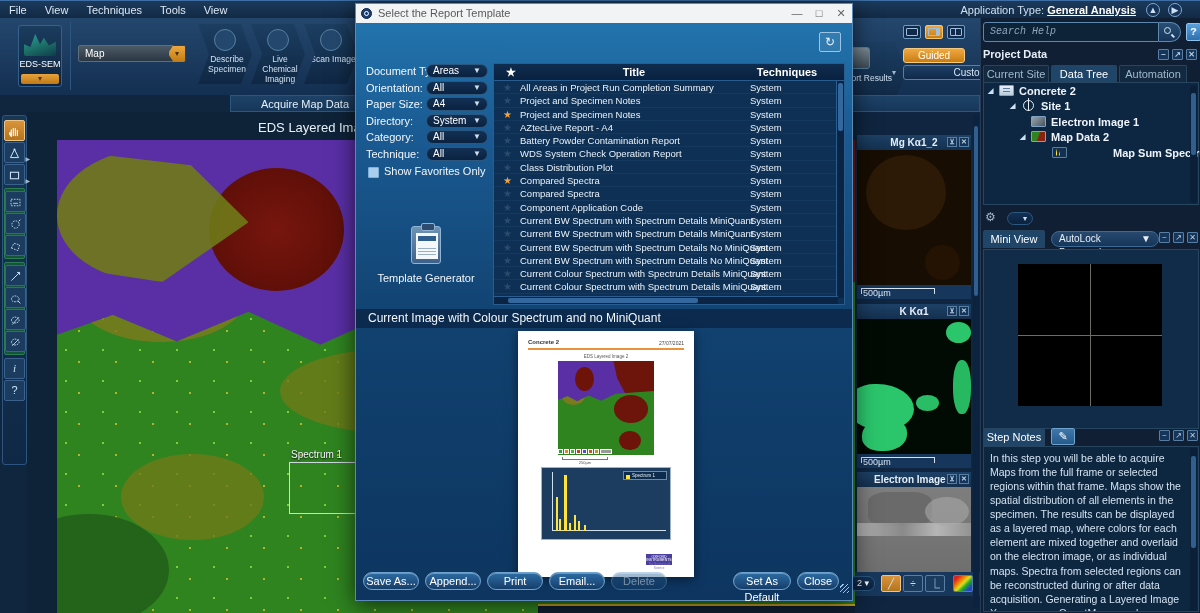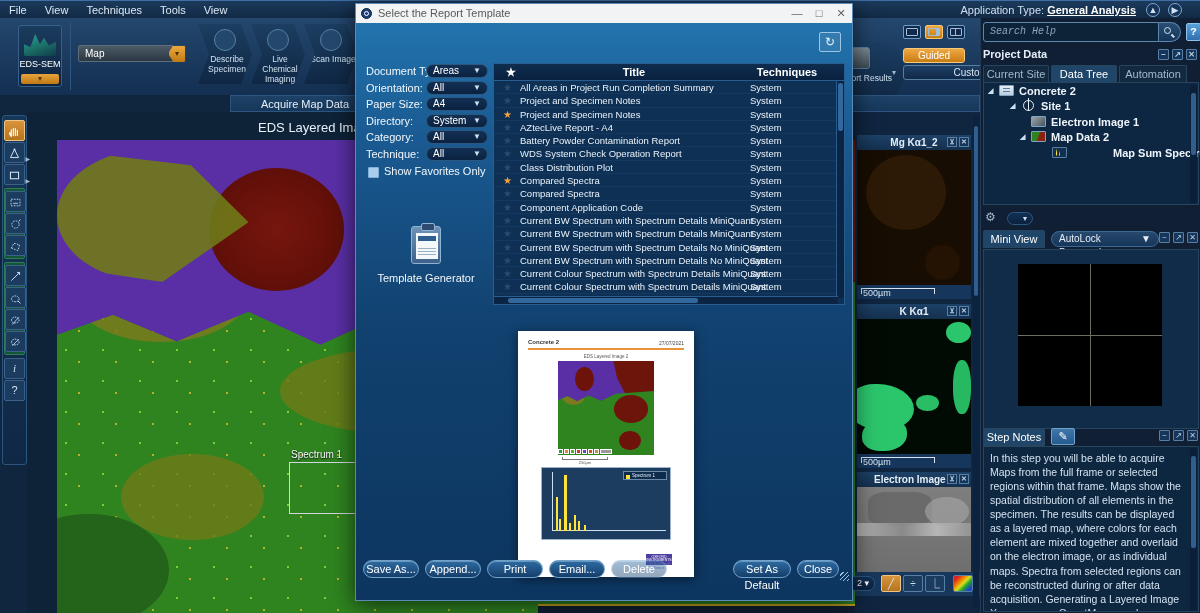--- a/index.html
+++ b/index.html
@@ -194,21 +194,21 @@
   .peak { position:absolute; bottom:8px; background:#ffe23a; }
   #pv-axis { position:absolute; left:10px; right:4px; bottom:8px; height:1px; background:#cfe0ef; }
   #pv-yaxis { position:absolute; left:10px; top:4px; bottom:8px; width:1px; background:#cfe0ef; }
   #pv-legend { position:absolute; right:3px; top:3px; width:44px; height:9px; background:#0d2b4c; border:1px solid #6d8aa8;
     color:#e8f1f8; font-size:4.5px; line-height:8px; padding-left:8px; }
   #pv-legend::before { content:""; position:absolute; left:2px; top:2.5px; width:4px; height:4px; background:#ffe23a; }
   #pv-logo { position:absolute; right:22px; bottom:12px; width:26px; height:11px; background:#4a3f9f; color:#fff;
     font-size:3.5px; text-align:center; line-height:3.8px; padding-top:1.5px; }
   #pv-logo-tag { position:absolute; right:22px; bottom:7px; width:26px; text-align:center; font-size:3px; color:#7a6fc0; }
 
-  #dlg-footer { position:absolute; left:0; bottom:16px; width:100%; height:30px;padding-left:10px; }
+  #dlg-footer { position:absolute; left:0; bottom:4px; width:100%; height:30px;padding-left:10px; }
   .pill-btn { position:absolute; top:6px; height:18px; border-radius:9px; background:linear-gradient(#2e6ca3,#153e6b);
     border:1px solid #6fa3cd; color:#fff; font-size:11px; text-align:center; line-height:16px;
     box-shadow:inset 0 1px rgba(255,255,255,.3); }
   .pill-btn.disabled { opacity:.45; }
   #resize-grip { position:absolute; right:3px; bottom:3px; width:9px; height:9px;
     background:repeating-linear-gradient(135deg,transparent 0 2px,#9cc4e4 2px 3px); }
 
   
   #rightpanel { left:980px; top:18px; width:220px; height:595px; background:#101f33; border-left:1px solid #223a55; z-index:20; }
   #search-row { position:absolute; left:2px; top:4px; width:259px; height:21px;font-family:Liberation Mono, monospace; }
@@ -666,20 +666,21 @@
           </div>
         </div>
       <div id="tbl-vscroll">
           <span class="vt"></span>
         </div>
       <div id="tbl-hscroll">
           <span class="ht"></span>
         </div>
     </div>
 
+    <div id="preview-headbar">Current Image with Colour Spectrum and no MiniQuant</div>
     <div id="preview-page">
       <span id="pv-title">Concrete 2</span>
       <span id="pv-date">27/07/2021</span>
       <span id="pv-rule"></span>
       <div id="pv-caption">EDS Layered Image 2</div>
       <div id="pv-map" class="speck">
         <div id="pv-maroon"></div>
         <div class="blob" style="left:18%;top:6%;width:20%;height:26%;background:#6e130a;"></div>
         <div id="pv-green">
           <div class="blob" style="left:58%;top:6%;width:36%;height:44%;background:#6d150a;"></div>

